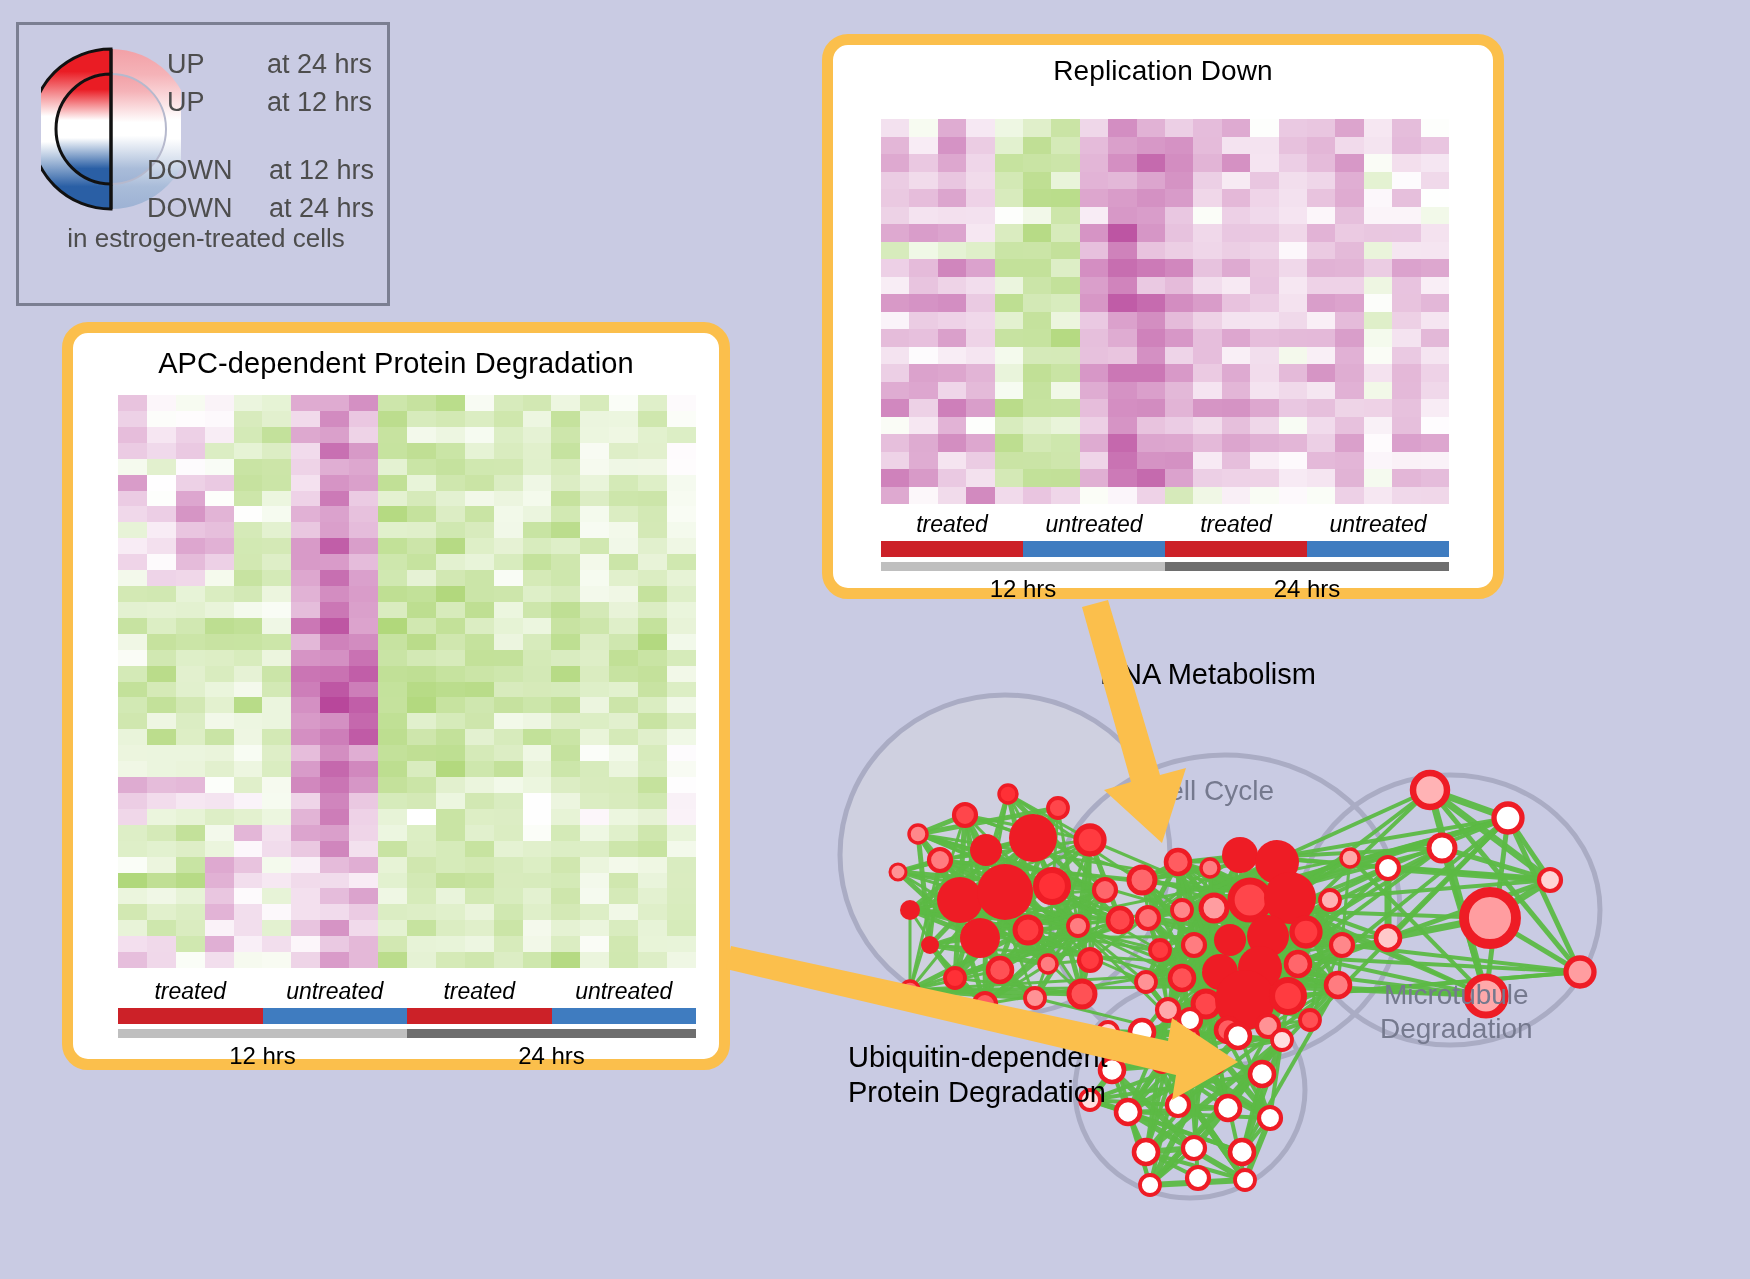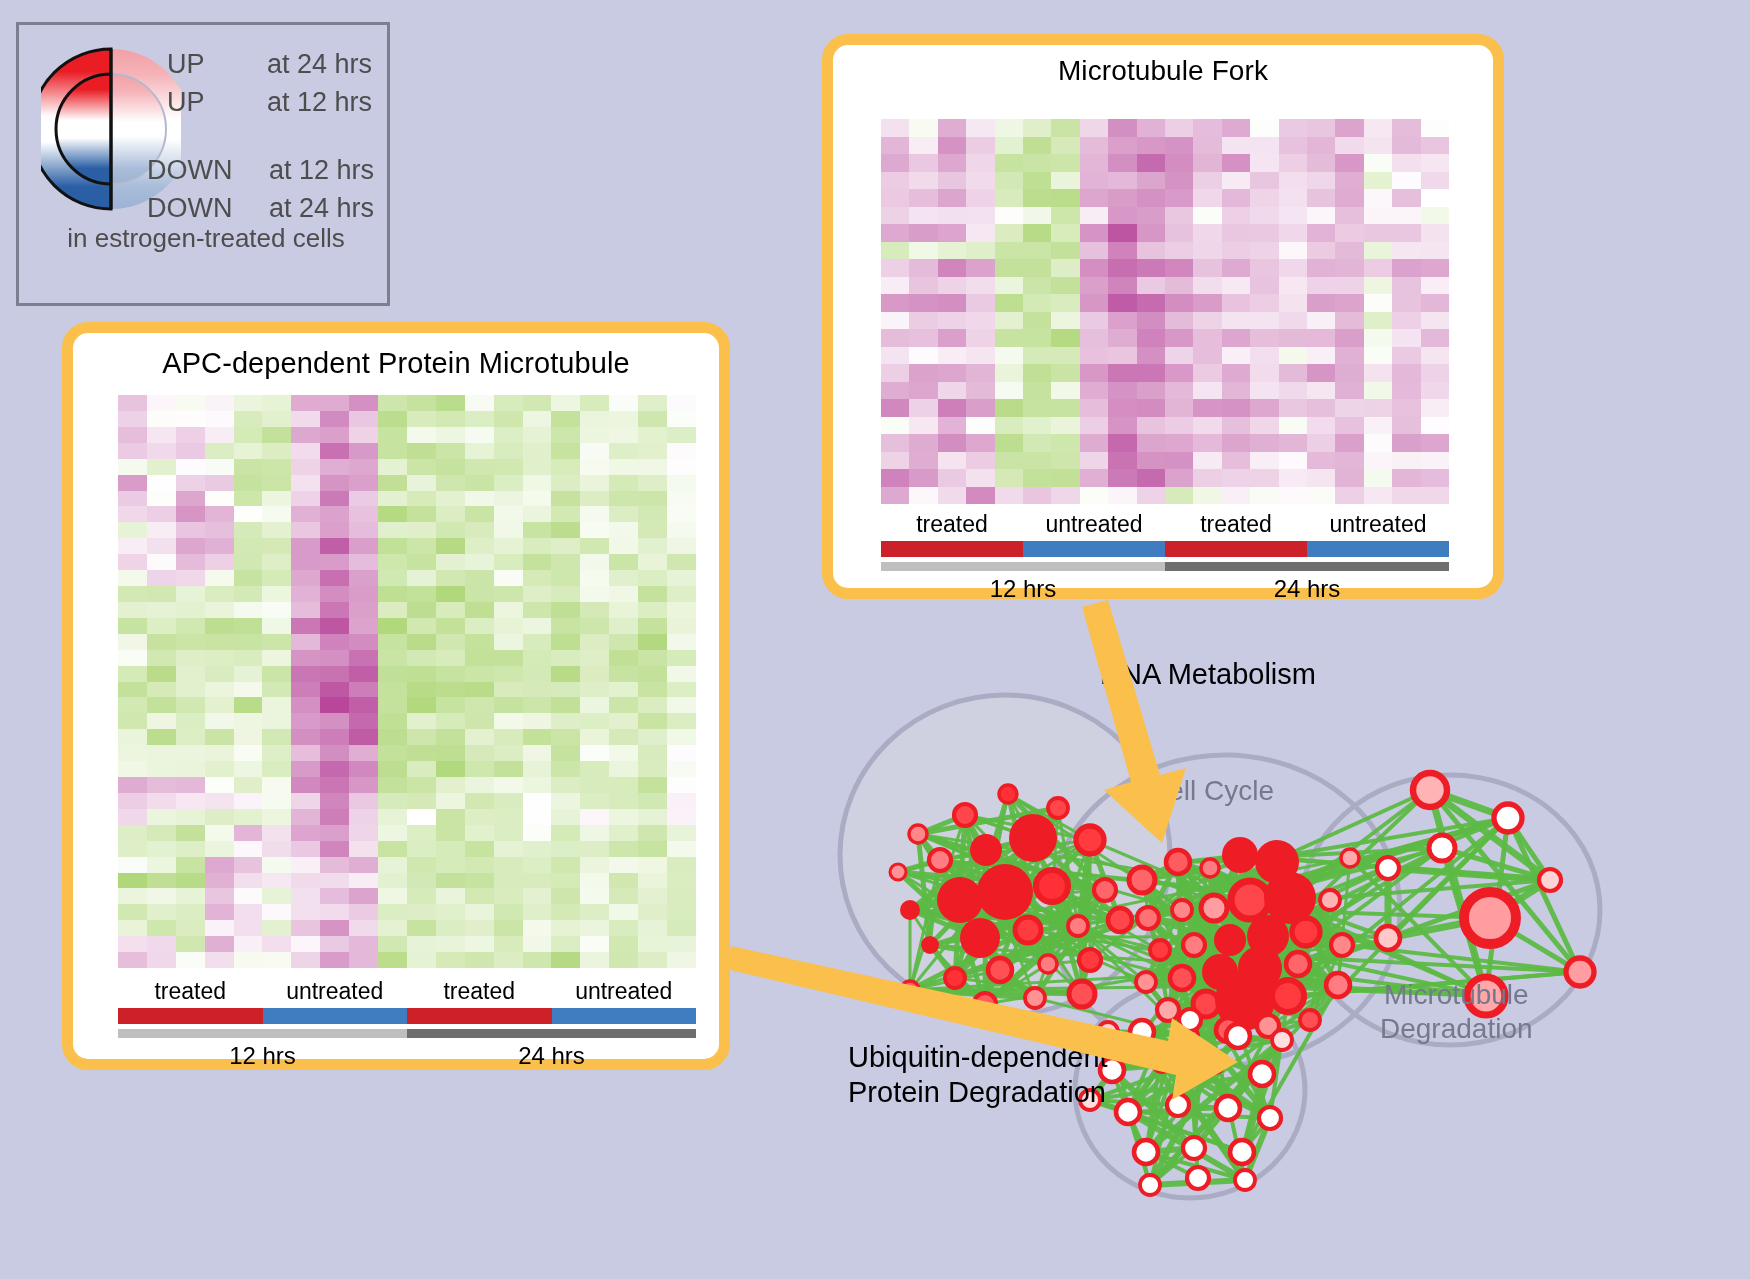--- a/index.html
+++ b/index.html
@@ -55,21 +55,21 @@
   }
   #panel-apc .panel-title{font-size:29px;padding-top:14px;}
 
   .hm{position:absolute;display:grid;gap:0;}
   #hm-repfork{left:48px;top:74px;width:568px;height:385px;}
   #hm-apc{left:45px;top:62px;width:578px;height:573px;}
 
   .hm-cell{width:100%;height:100%;}
 
   .axis{position:absolute;}
-  .axis-labels{display:flex;width:100%;}
+  .axis-labels{display:flex;width:100%;font-style:italic;}
   .axis-labels span{
     flex:1;text-align:center;font-size:23px;color:#000;
   }
   .bar-row{display:flex;width:100%;}
   .bar-row div{flex:1;}
   .bar-treat{height:16px;background:#cc2128;}
   .bar-untreat{height:16px;background:#3f7cc0;}
   .bar-12{height:9px;background:#bfbfbf;}
   .bar-24{height:9px;background:#6e6e6e;}
   .time-labels{display:flex;width:100%;margin-top:4px;}
@@ -136,21 +136,21 @@
     <div class="dial-text" style="left:128px;top:168px;">DOWN</div>
     <div class="dial-text" style="left:250px;top:168px;">at 24 hrs</div>
 
     <div class="dial-foot">
       <div>in estrogen-treated cells</div>
     </div>
   </div>
 
 
   <div class="panel" id="panel-repfork">
-    <div class="panel-title">Microtubule Fork</div>
+    <div class="panel-title">Replication Down</div>
     <div class="hm" id="hm-repfork" style="grid-template-columns: repeat(20, 1fr); grid-template-rows: repeat(22, 1fr);">
         <div class="hm-cell" style="background: rgb(243, 225, 239);"></div>
         <div class="hm-cell" style="background: rgb(247, 251, 241);"></div>
         <div class="hm-cell" style="background: rgb(223, 172, 210);"></div>
         <div class="hm-cell" style="background: rgb(246, 232, 243);"></div>
         <div class="hm-cell" style="background: rgb(238, 247, 227);"></div>
         <div class="hm-cell" style="background: rgb(224, 239, 202);"></div>
         <div class="hm-cell" style="background: rgb(202, 228, 165);"></div>
         <div class="hm-cell" style="background: rgb(239, 215, 233);"></div>
         <div class="hm-cell" style="background: rgb(211, 142, 194);"></div>
@@ -605,21 +605,21 @@
         <div class="bar-24" style="flex:2;"></div>
       </div>
       <div class="time-labels">
         <span>12 hrs</span>
         <span>24 hrs</span>
       </div>
     </div>
   </div>
 
   <div class="panel" id="panel-apc">
-    <div class="panel-title">APC-dependent Protein Microtubule</div>
+    <div class="panel-title">APC-dependent Protein Degradation</div>
     <div class="hm" id="hm-apc" style="grid-template-columns: repeat(20, 1fr); grid-template-rows: repeat(36, 1fr);">
         <div class="hm-cell" style="background: rgb(232, 195, 222);"></div>
         <div class="hm-cell" style="background: rgb(252, 246, 250);"></div>
         <div class="hm-cell" style="background: rgb(247, 251, 241);"></div>
         <div class="hm-cell" style="background: rgb(250, 243, 248);"></div>
         <div class="hm-cell" style="background: rgb(235, 245, 222);"></div>
         <div class="hm-cell" style="background: rgb(230, 243, 213);"></div>
         <div class="hm-cell" style="background: rgb(223, 171, 209);"></div>
         <div class="hm-cell" style="background: rgb(223, 171, 209);"></div>
         <div class="hm-cell" style="background: rgb(212, 144, 195);"></div>

